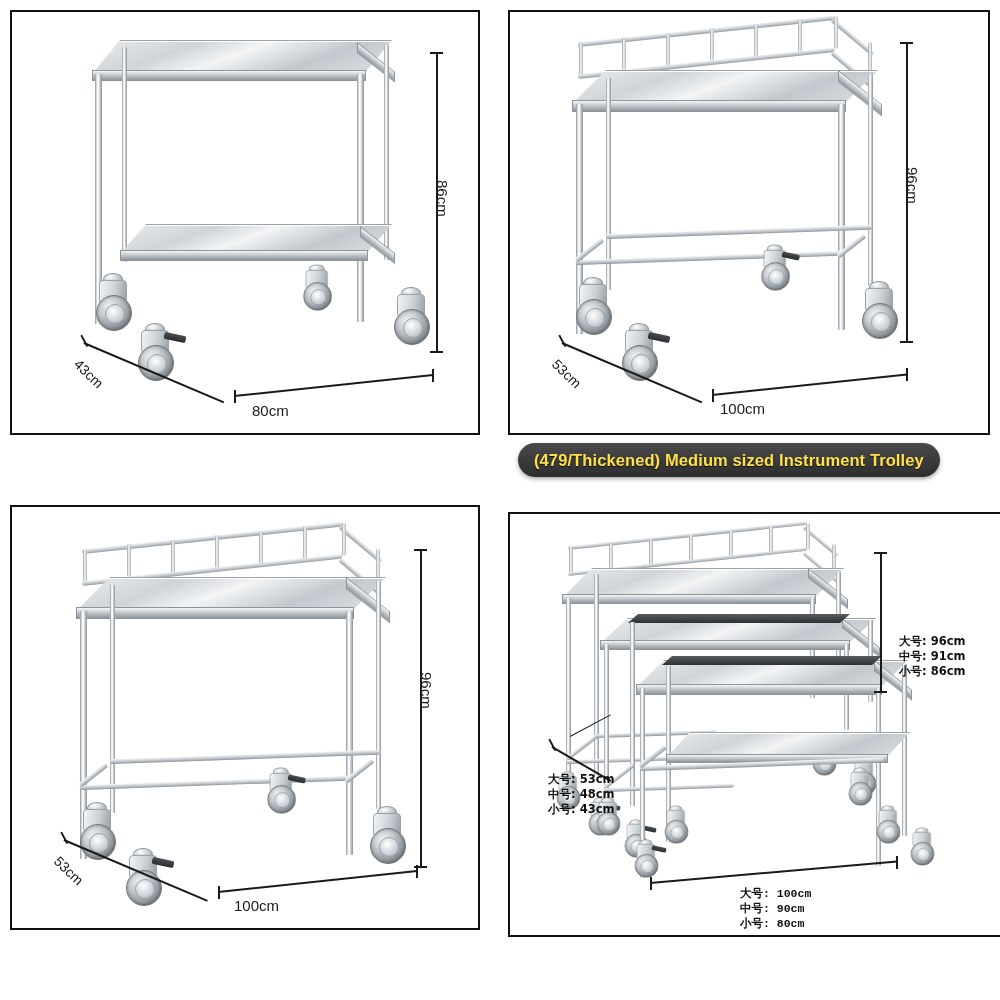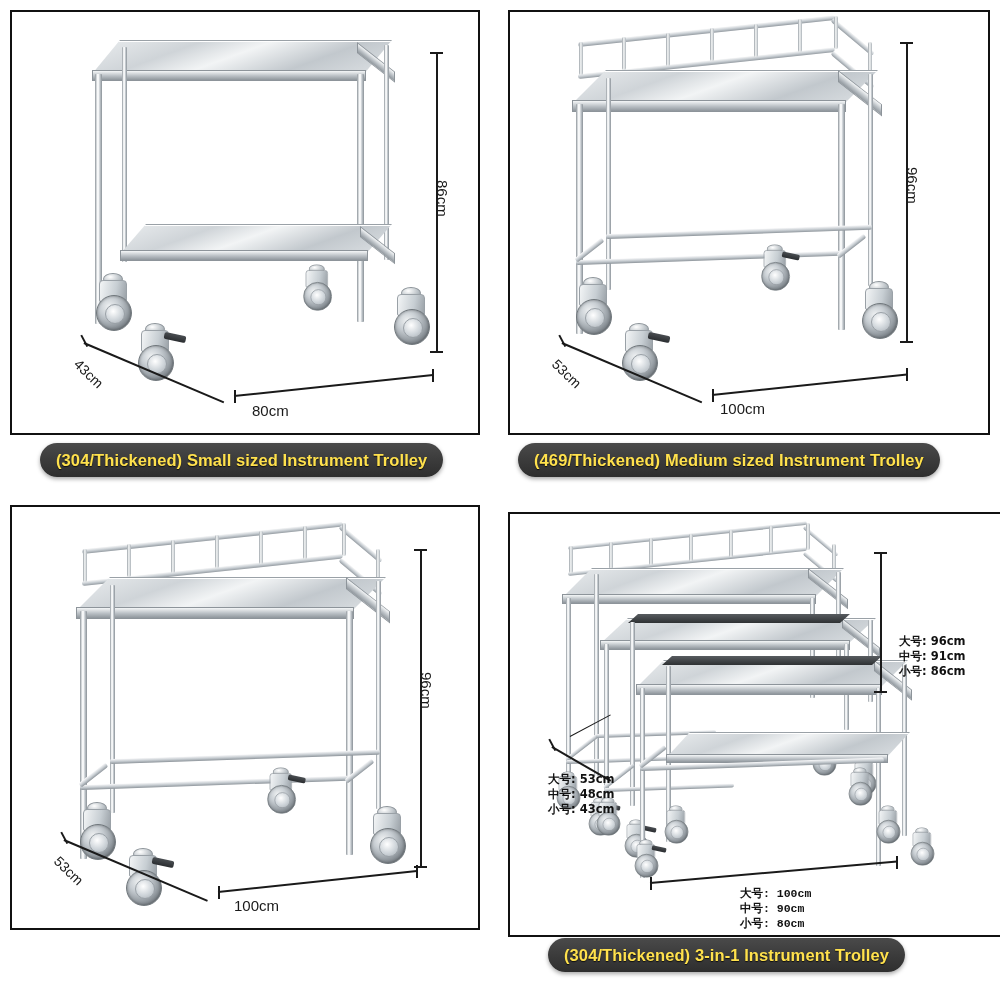--- a/index.html
+++ b/index.html
@@ -536,17 +536,15 @@
         <div><span>大号:</span>
              <span>100cm</span></div>
         <div><span>中号:</span>
              <span>90cm</span></div>
         <div><span>小号:</span>
              <span>80cm</span></div>
       </div>
     </div>
   </div>
 
-  <div class="pill pill-tl">(304/Thickened) Small sized Instrument Trolley</div>
-  <div class="pill pill-tr">(469/Thickened) Medium sized Instrument Trolley</div>
-  <div class="pill pill-br">(304/Thickened) 3-in-1 Instrument Trolley</div>
+  <div class="pill pill-tr">(479/Thickened) Medium sized Instrument Trolley</div>
 
 </div>
 
 </body></html>

